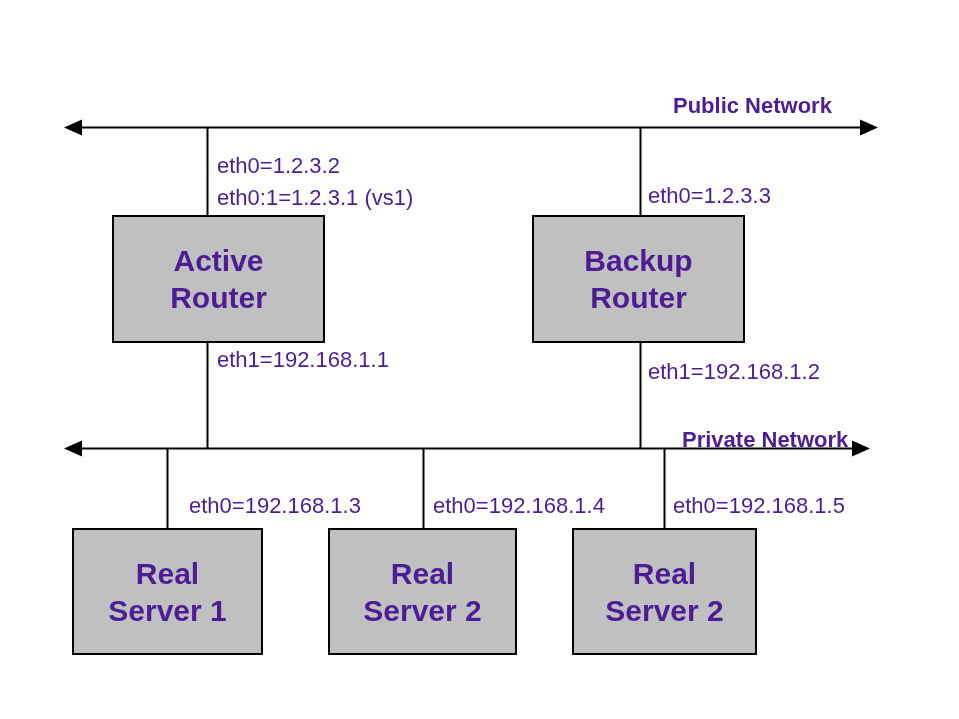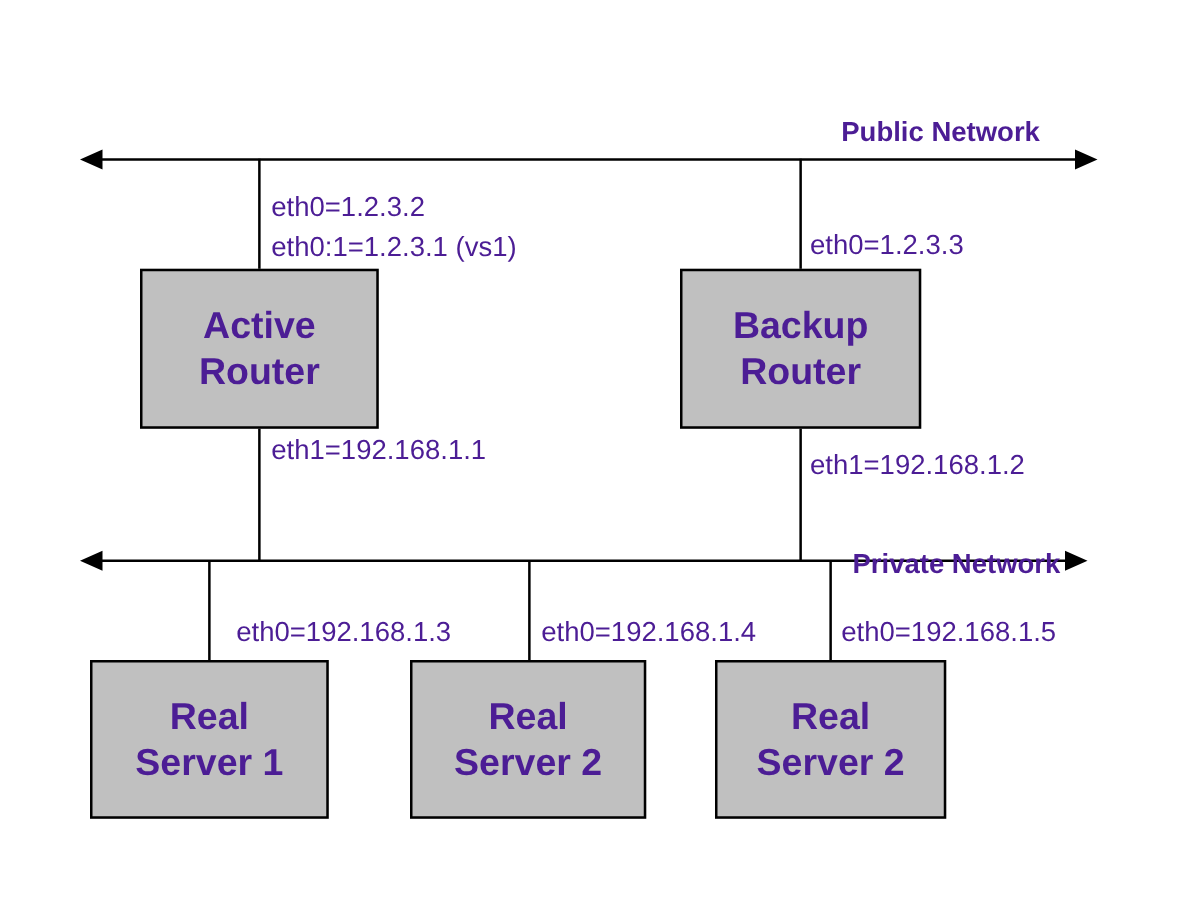--- a/index.html
+++ b/index.html
@@ -21,22 +21,22 @@
     display: flex;
     flex-direction: column;
     align-items: center;
     justify-content: center;
     text-align: center;
     font-weight: bold;
     font-size: 30px;
     line-height: 37px;
     white-space: nowrap;
   }
-  .node-active  { left: 112px; top: 215px; width: 191px; height: 128px; }
-  .node-backup  { left: 544px; top: 215px; width: 193px; height: 128px; }
+  .node-active  { left: 112px; top: 215px; width: 213px; height: 128px; }
+  .node-backup  { left: 532px; top: 215px; width: 213px; height: 128px; }
   .node-rs1     { left:  72px; top: 528px; width: 191px; height: 127px; }
   .node-rs2     { left: 328px; top: 528px; width: 189px; height: 127px; }
   .node-rs3     { left: 572px; top: 528px; width: 185px; height: 127px; }
   .iflabel {
     position: absolute;
     font-size: 22px;
     line-height: 32px;
     white-space: nowrap;
   }
   .iflabel span { display: block; }
@@ -49,21 +49,21 @@
   .if-rs2-eth0    { left: 433px; top: 496px; }
   .if-rs3-eth0    { left: 673px; top: 496px; }
   .netlabel {
     position: absolute;
     font-weight: bold;
     font-size: 22px;
     line-height: 24px;
     white-space: nowrap;
   }
   .netlabel-public  { left: 673px; top: 94px; }
-  .netlabel-private { left: 682px; top: 439px; }
+  .netlabel-private { left: 682px; top: 428px; }
 </style>
 </head>
 <body>
 
 <div class="canvas">
 
   <svg class="wires" viewBox="0 0 959 719" xmlns="http://www.w3.org/2000/svg">
 
     <line x1="72" y1="127.5" x2="866" y2="127.5" stroke="#000" stroke-width="2"></line>
     <polygon points="64,127.5 82,119.5 82,135.5" fill="#000"></polygon>

